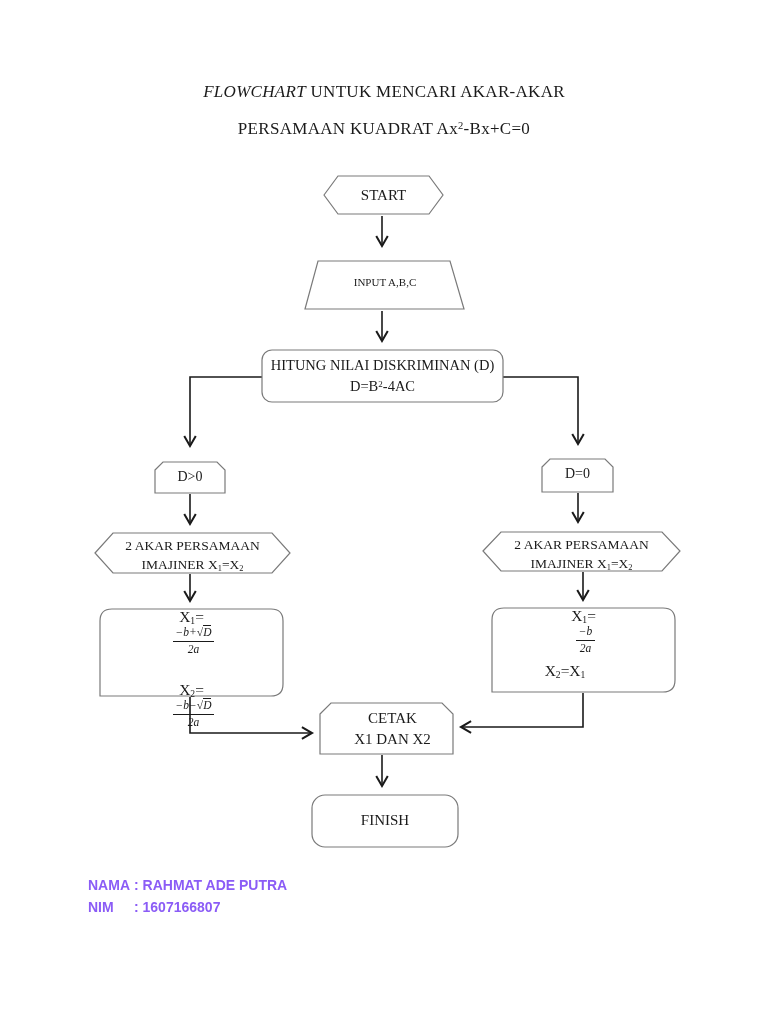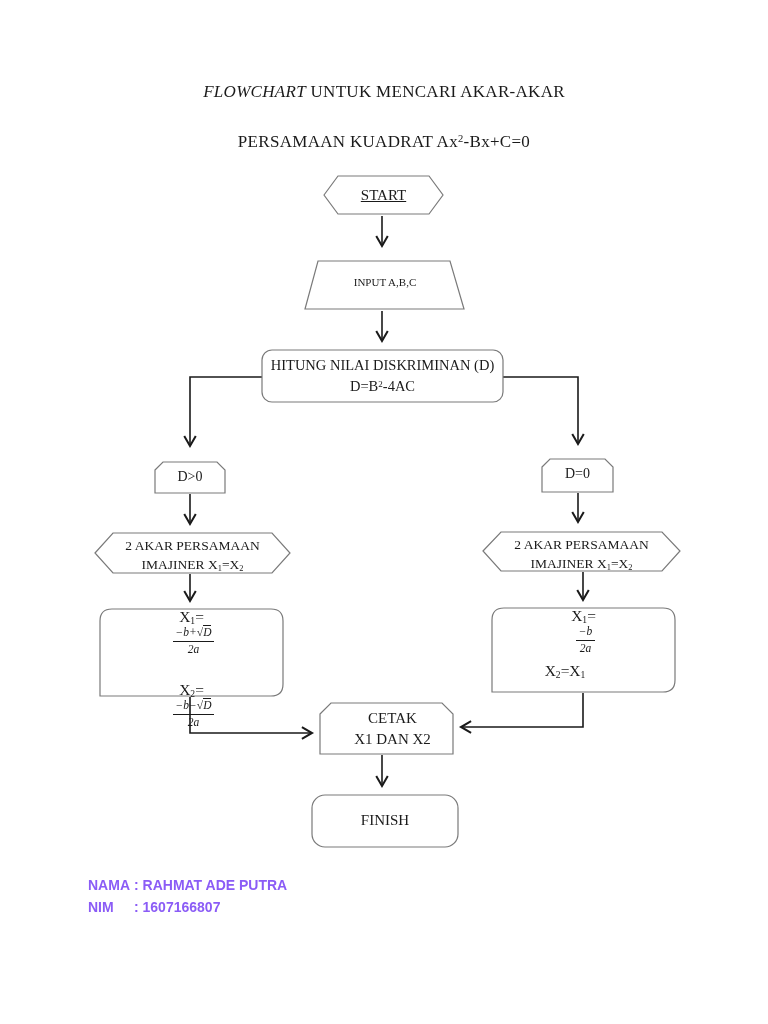--- a/index.html
+++ b/index.html
@@ -8,27 +8,27 @@
     overflow:hidden; font-family:"Liberation Serif","DejaVu Serif",serif;
     color:#1a1a1a; margin:0 auto;
   }
   svg.diagram { position:absolute; left:0; top:0; width:768px; height:1024px; }
 
   .txt { position:absolute; text-align:center; color:#1a1a1a; }
 
   .title-line { left:0; width:768px; font-size:17px; letter-spacing:0.3px; }
   .title-line .it { font-style:italic;text-align:center; }
   #title1 { top:82px; }
-  #title2 { top:132px;text-align:center; }
+  #title2 { top:119px;text-align:center; }
 
   sup.small, sub.small { font-size:0.62em; line-height:0; }
   sup.small { vertical-align:0.45em; }
   sub.small { vertical-align:-0.25em; }
 
-  #lbl-start  { left:324px; top:187px; width:119px; font-size:15px;text-decoration:underline; }
+  #lbl-start  { left:324px; top:187px; width:119px; font-size:15px; }
   #lbl-input  { left:305px; top:276px; width:160px; font-size:11px; }
   #lbl-hitung { left:262px; top:355px; width:241px; font-size:14.5px; line-height:21px; }
   #lbl-dgt0   { left:155px; top:469px; width:70px;  font-size:14px; }
   #lbl-deq0   { left:542px; top:466px; width:71px;  font-size:14px; }
   #lbl-hexl   { left:95px;  top:536px; width:195px; font-size:13.5px; line-height:19px; }
   #lbl-hexr   { left:483px; top:535px; width:197px; font-size:13.5px; line-height:19px; }
   #lbl-cetak  { left:320px; top:708px; width:145px; font-size:15px; line-height:21px; }
   #lbl-finish { left:312px; top:812px; width:146px; font-size:15px; }
 
   .formula-row {

